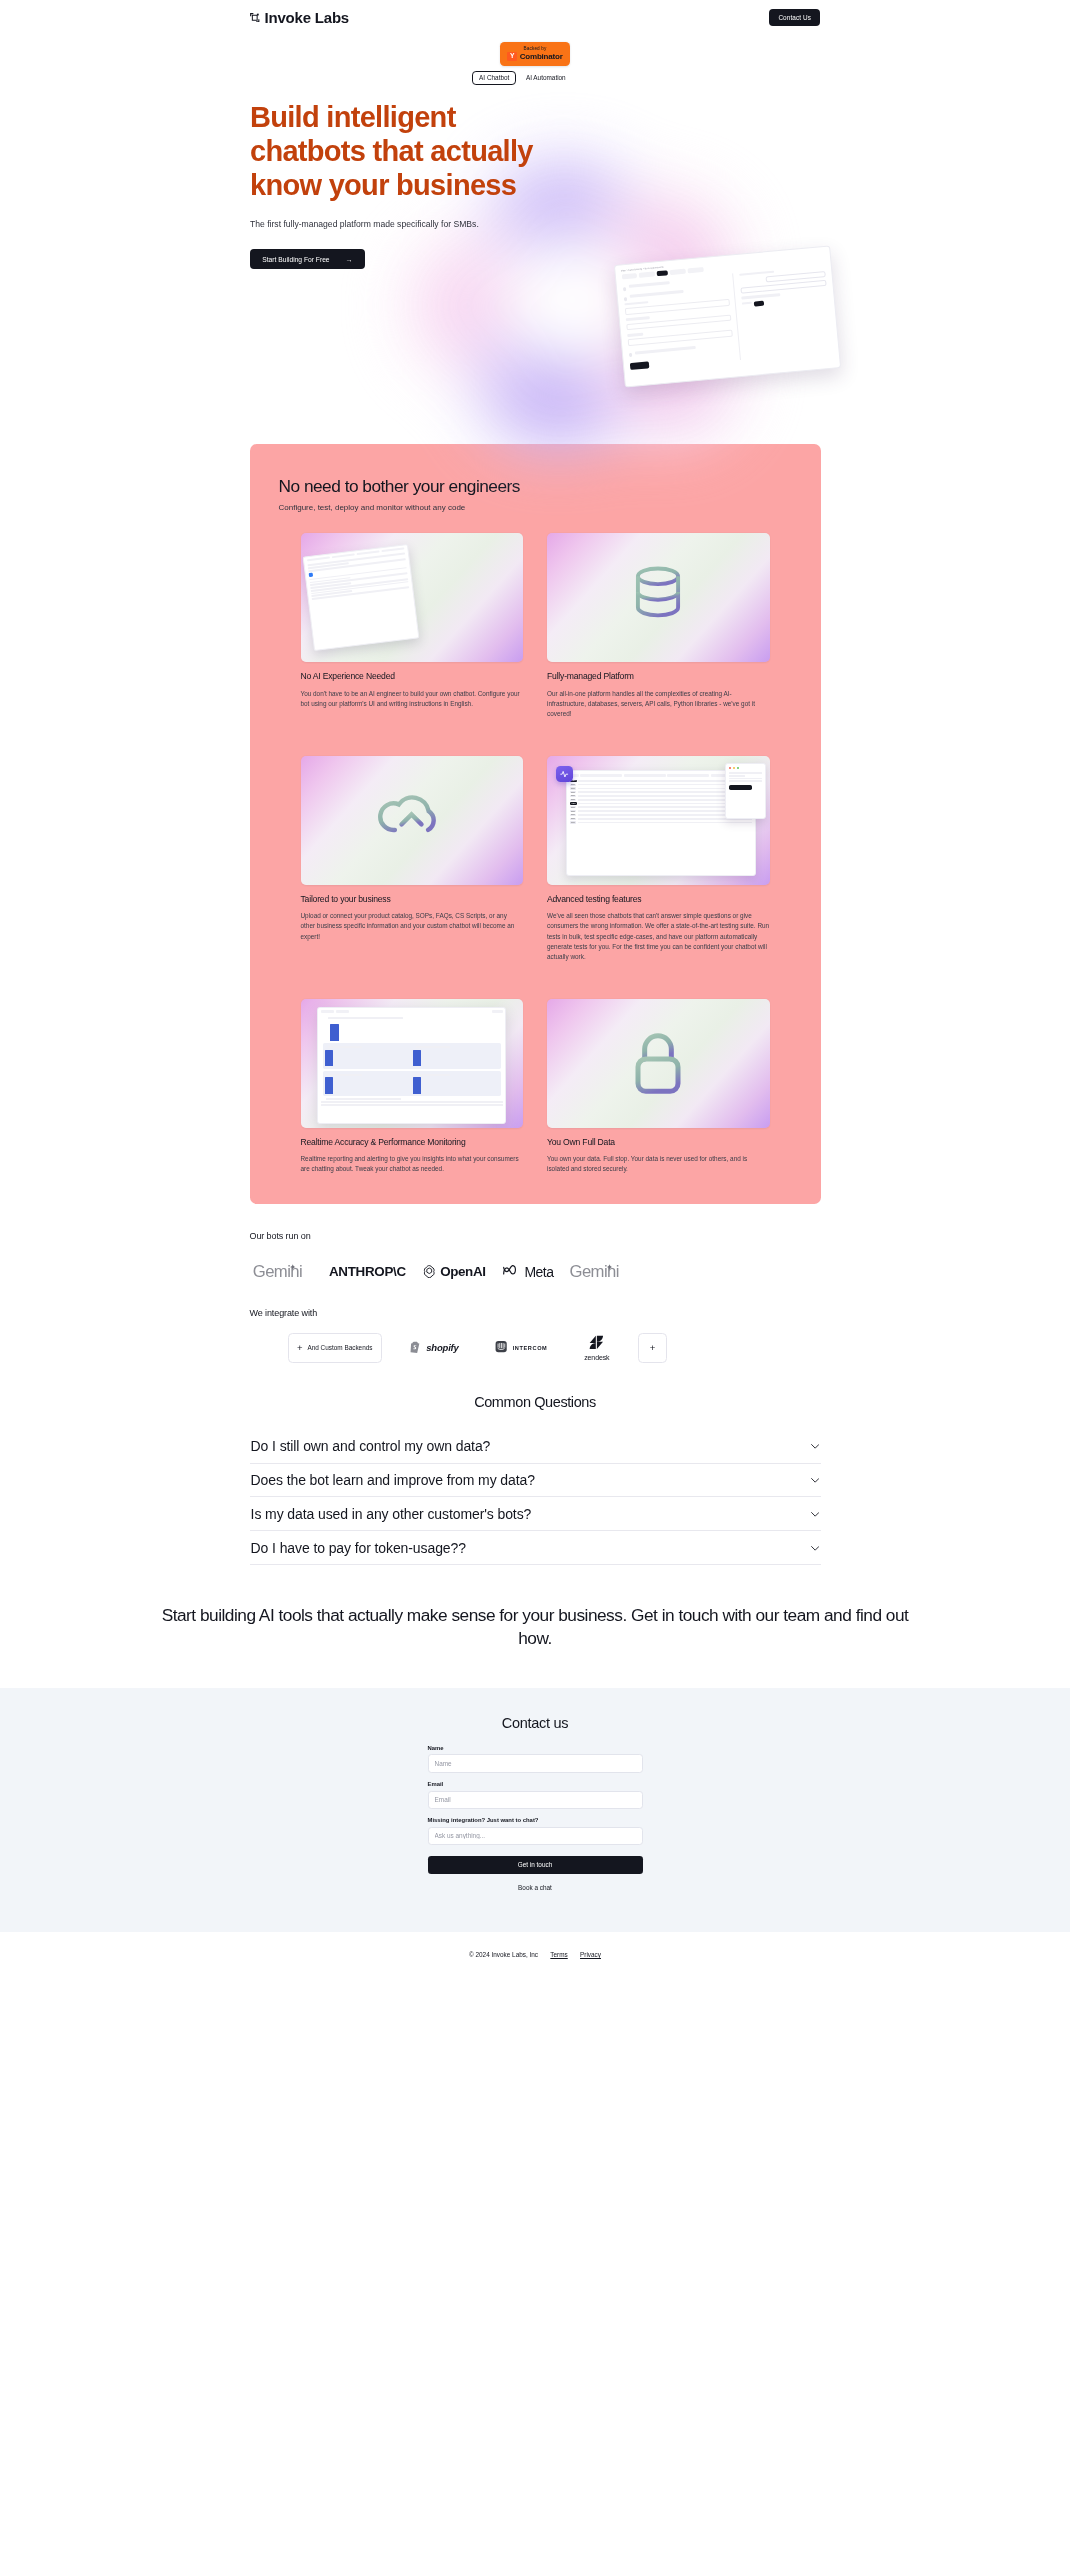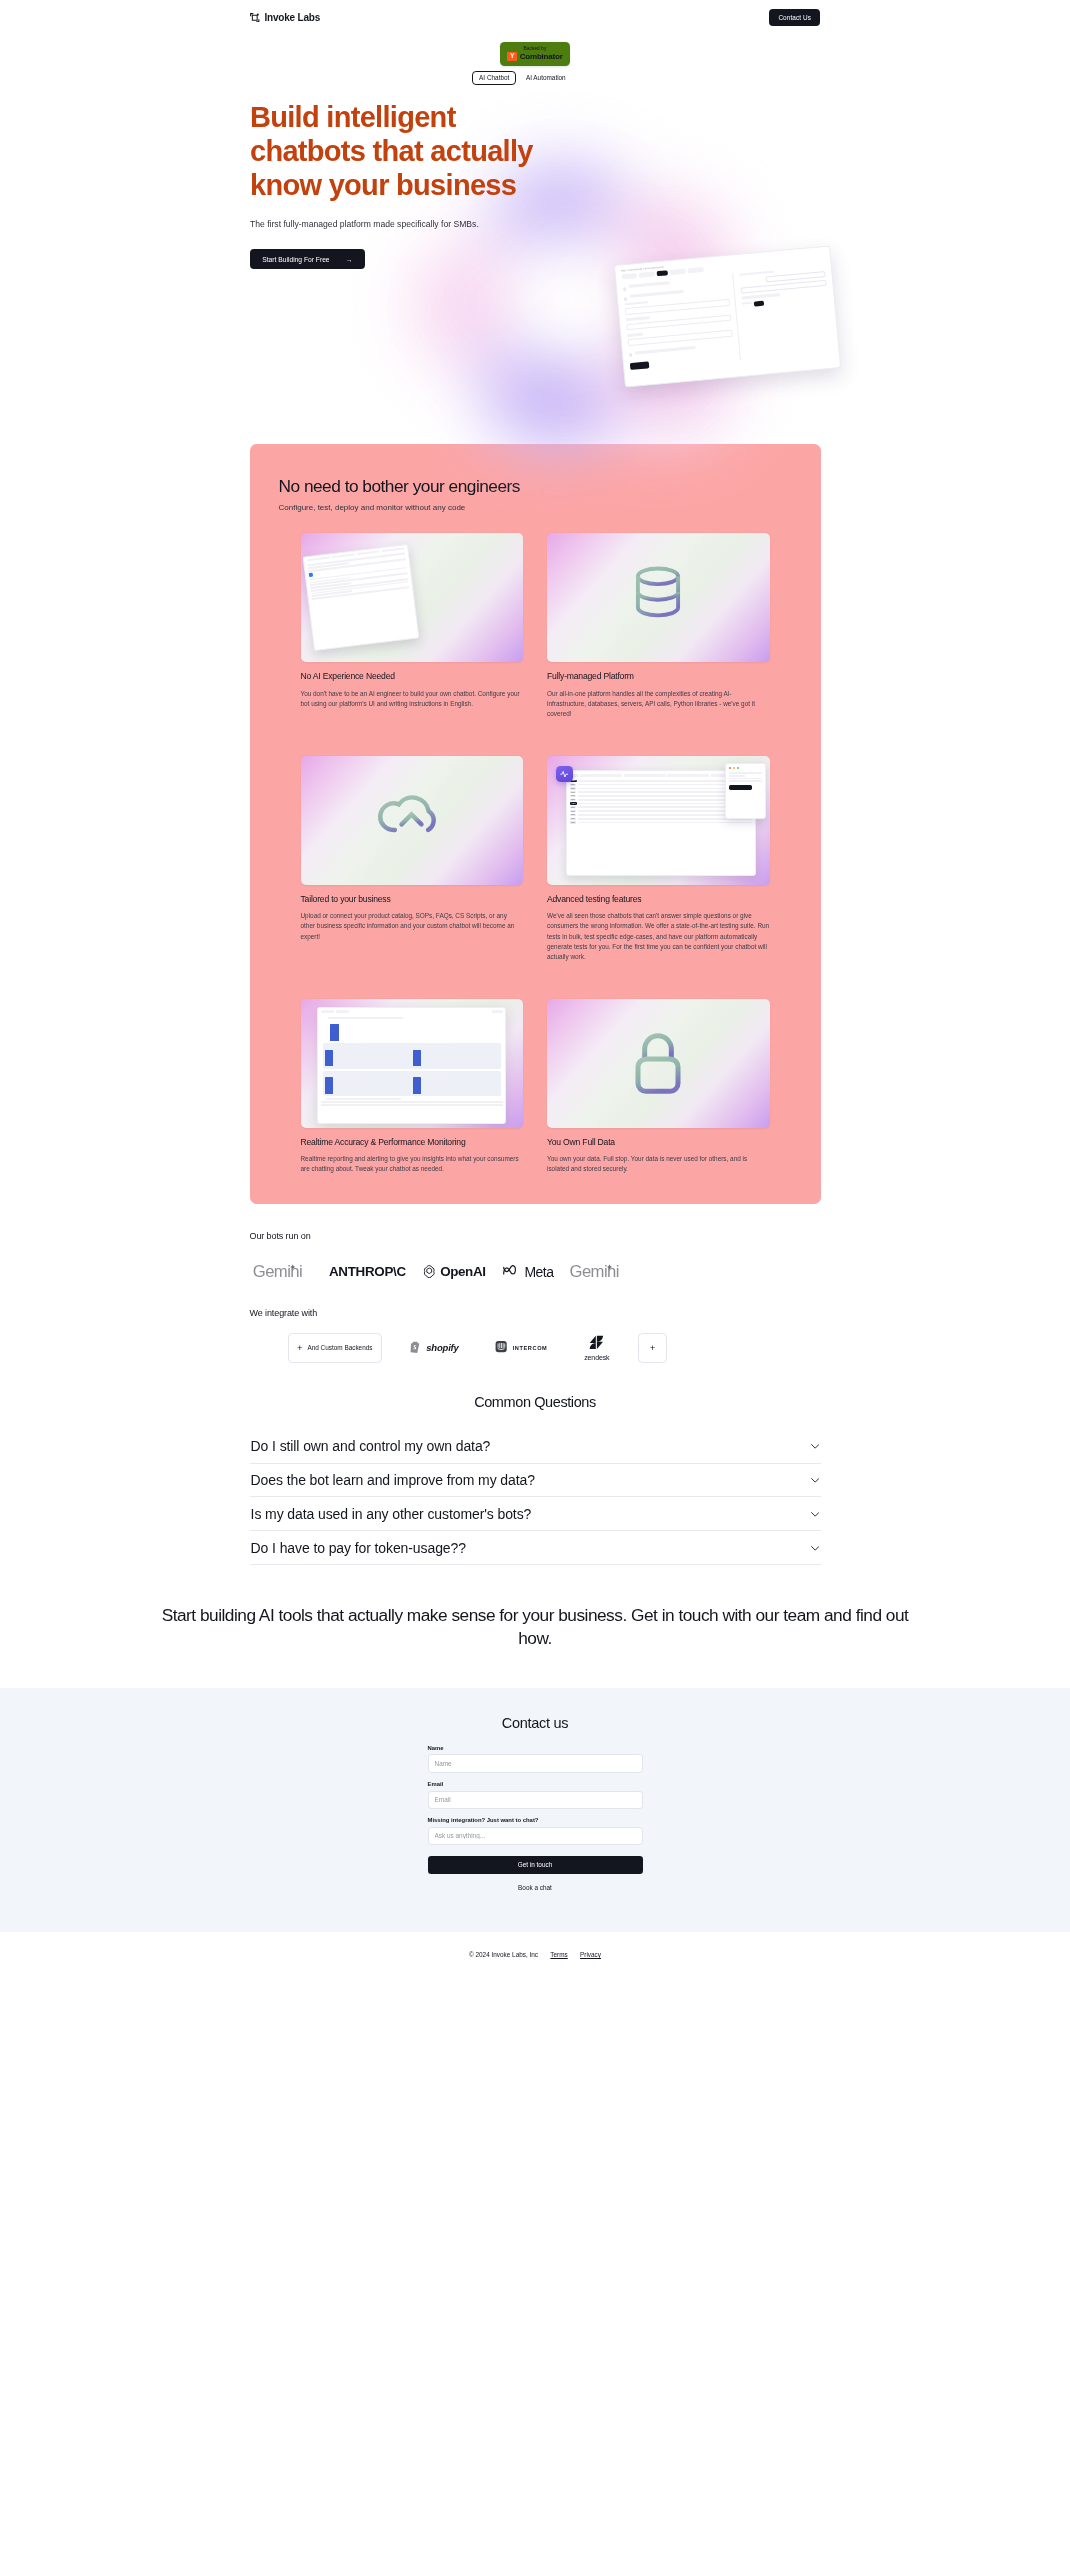--- a/index.html
+++ b/index.html
@@ -18,33 +18,33 @@
     height: 35px;
     display: flex;
     align-items: center;
     justify-content: space-between;
     padding: 0 250px;
     position: relative;
     z-index: 20;
   }
   .brand { display: flex; align-items: center; gap: 5px; }
   .brand-mark { width: 9.5px; height: 9.5px; display: block; }
-  .brand-name { font-size: 10px; font-weight: 700; letter-spacing: -0.2px; color: #14161f; }
+  .brand-name { font-size: 15px; font-weight: 700; letter-spacing: -0.2px; color: #14161f; }
   .contact-btn {
     background: #14161f; color: #fff; border: none;
     font-family: inherit;
     font-size: 6.4px; font-weight: 400;
     padding: 5px 9px; border-radius: 3.9px; cursor: pointer;
     letter-spacing: 0.1px;
   }
 
   
   .yc-wrap { display: flex; justify-content: center; margin-top: 6.7px; position: relative; z-index: 20; }
   .yc-badge {
-    background: #4d7c0f; border-radius: 4.5px;
+    background: #f97316; border-radius: 4.5px;
     box-shadow: 0 0.6px 2.2px rgba(20,22,31,.12);
     padding: 3.9px 7.8px 5px;
     display: flex; flex-direction: column; align-items: center;
     min-width: 58px;
   }
   .yc-top { font-size: 4.7px; color: #14161f; letter-spacing: 0.1px; margin-bottom: 1.1px; }
   .yc-row { display: flex; align-items: center; gap: 2.8px; }
   .yc-square {
     width: 9.5px; height: 9.5px; background: #ff5a1f; color: #fff;
     display: flex; align-items: center; justify-content: center;

